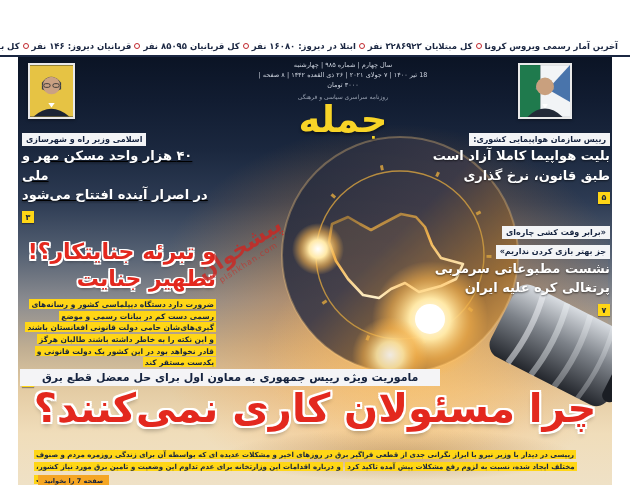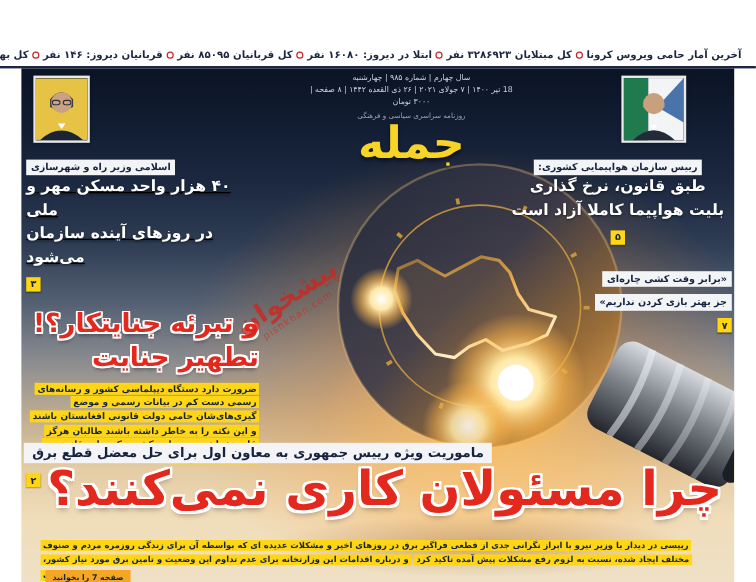--- a/index.html
+++ b/index.html
@@ -34,59 +34,59 @@
     padding:1px 4px; line-height:1.4; }
   .headline { color:#ffffff; font-size:13px; font-weight:bold; line-height:1.5;
     text-shadow:0 1px 2px rgba(0,0,0,0.55); }
   .pagebadge { display:inline-flex; width:12px; height:12px; background:#ffd616; color:#15233f;
     font-size:8px; font-weight:bold; align-items:center; justify-content:center; box-shadow:0 1px 1px rgba(0,0,0,.35); }
   .photo { border:2px solid #e9e9e9; box-shadow:0 1px 3px rgba(0,0,0,.4); }
 
   
   .rcol { position:absolute; top:6px; right:2px; width:190px; direction:rtl; text-align:right; }
   .rphoto { position:absolute; top:0; right:38px; width:54px; height:56px; }
-  .rcol .story1 { margin-top:64px;text-align:center; }
+  .rcol .story1 { margin-top:64px; }
   .rcol .story2 { margin-top:16px; }
   .rcol .pagebadge { margin-top:5px; }
 
   
   .lcol { position:absolute; top:6px; left:4px; width:194px; direction:rtl; text-align:left; }
   .lphoto { position:absolute; top:0; left:6px; width:47px; height:56px; }
   .lcol .story1 { margin-top:64px;text-decoration:underline; }
   .lcol .story2 { margin-top:14px; }
   .lcol .pagebadge { margin-top:5px; }
   .red-head { text-align:right; color:#e3281e; font-size:22px; font-weight:bold; line-height:1.25; margin-top:4px;
     text-shadow:-1.5px -1.5px 0 #fff,1.5px -1.5px 0 #fff,-1.5px 1.5px 0 #fff,1.5px 1.5px 0 #fff,-1.5px 0 0 #fff,1.5px 0 0 #fff,0 -1.5px 0 #fff,0 1.5px 0 #fff,0 3px 3px rgba(0,0,0,.3); }
   .lead-hl { margin-top:6px; font-size:7.5px; font-weight:bold; color:#15233f; line-height:1.55; text-align:right; }
   .hl-yellow { background:#ffd616; padding:0.5px 2px; box-decoration-break:clone; -webkit-box-decoration-break:clone; }
 
   
   .banner { position:absolute; top:309px; left:2px; direction:rtl; }
-  .banner span { display:inline-block; background:#f4f4f6; color:#15233f; font-size:11px; font-weight:bold; padding:2px 7px; }
-  .mainhead { position:absolute; left:10px; right:10px; top:328px; direction:rtl;
+  .banner span { display:inline-block; background:#f4f4f6; color:#15233f; font-size:11px; font-weight:bold; padding:2px 22px; }
+  .mainhead { position:absolute; left:10px; right:10px; top:328px; text-align:center; direction:rtl;
     color:#e3281e; font-size:40px; font-weight:bold; line-height:1.15;
     text-shadow:-2px -2px 0 #fff,2px -2px 0 #fff,-2px 2px 0 #fff,2px 2px 0 #fff,-2px 0 0 #fff,2px 0 0 #fff,0 -2px 0 #fff,0 2px 0 #fff,0 4px 4px rgba(0,0,0,.25); }
   .mainlead { position:absolute; left:16px; right:16px; top:391px; direction:rtl; text-align:left;
     font-size:7px; font-weight:bold; color:#15233f; line-height:1.8; }
   .readbadge { position:absolute; left:20px; top:418px; background:#f5a623; color:#15233f;
     font-size:6.5px; font-weight:bold; padding:1.5px 6px; }
 
   
   .watermark { position:absolute; left:176px; top:178px; transform:rotate(-33deg); direction:rtl;
     text-align:center; color:rgba(206,38,32,0.8); pointer-events:none; }
   .wm-title { font-size:22px; font-weight:bold; letter-spacing:1px; }
   .wm-sub { font-size:8px; color:rgba(206,38,32,0.6); letter-spacing:1px; direction:ltr; }
 </style>
 </head>
 <body>
 
 <div class="screen">
 
   <div class="statsbar">
-    <span>آخرین آمار حامی ویروس کرونا</span>
+    <span>آخرین آمار رسمی ویروس کرونا</span>
     <span class="stat-sep"></span>
     <span>کل مبتلایان ۳۲۸۶۹۲۳ نفر</span>
     <span class="stat-sep"></span>
     <span>ابتلا در دیروز: ۱۶۰۸۰ نفر</span>
     <span class="stat-sep"></span>
     <span>کل قربانیان ۸۵۰۹۵ نفر</span>
     <span class="stat-sep"></span>
     <span>قربانیان دیروز: ۱۴۶ نفر</span>
     <span class="stat-sep"></span>
     <span>کل بهبود یافتگان: ۲۹۵۳۵۸۶</span>
@@ -169,49 +169,53 @@
         <rect x="22" width="32" height="56" fill="#f2f4f6"></rect>
         <path d="M 54,0 L 30,26 L 54,40 Z" fill="#2b5d9e" opacity="0.85"></path>
         <path d="M 18,20 q 9,-12 18,0 l 1,6 q -10,6 -20,0 Z" fill="#8f9298"></path>
         <circle cx="27" cy="23" r="9.5" fill="#c9a07e"></circle>
         <path d="M 8,56 q 19,-18 38,0 Z" fill="#232a38"></path>
         <path d="M 24,42 l 3,5 3,-5 Z" fill="#ffffff"></path>
       </svg>
       <div class="story1">
         <span class="kicker">رییس سازمان هواپیمایی کشوری:</span>
         <div class="headline">
+          <div>بلیت هواپیما کاملا آزاد است</div>
           <div>طبق قانون، نرخ گذاری</div>
-          <div>بلیت هواپیما کاملا آزاد است</div>
         </div>
         <span class="pagebadge">۵</span>
       </div>
       <div class="story2">
         <div>
           <span class="kicker">«برابر وقت کشی چاره‌ای</span><br>
           <span class="kicker">جز بهتر بازی کردن نداریم»</span>
+        </div>
+        <div class="headline">
+          <div>نشست مطبوعاتی سرمربی</div>
+          <div>پرتغالی کره علیه ایران</div>
         </div>
         <span class="pagebadge">۷</span>
       </div>
     </div>
 
     <div class="lcol">
       <svg class="photo lphoto" viewBox="0 0 47 56">
         <rect width="47" height="56" fill="#e6c344"></rect>
         <path d="M 13,19 q 10,-13 21,0 l 0,7 q -11,6 -21,0 Z" fill="#3c3f46"></path>
         <circle cx="23.5" cy="22" r="9.5" fill="#caa183"></circle>
         <rect x="15" y="20" width="7" height="4" rx="2" fill="none" stroke="#333" stroke-width="1"></rect>
         <rect x="25" y="20" width="7" height="4" rx="2" fill="none" stroke="#333" stroke-width="1"></rect>
         <path d="M 4,56 q 19,-17 39,0 Z" fill="#1c2434"></path>
         <path d="M 20,41 l 3.5,5 3.5,-5 Z" fill="#ffffff"></path>
       </svg>
       <div class="story1">
         <span class="kicker">اسلامی وزیر راه و شهرسازی</span>
         <div class="headline">
           <div>۴۰ هزار واحد مسکن مهر و ملی</div>
-          <div>در روزهای آینده سازمان می‌شود</div>
+          <div>در اصرار آینده افتتاح می‌شود</div>
         </div>
         <span class="pagebadge">۳</span>
       </div>
       <div class="story2">
         <div class="red-head">
           <div>و تبرئه جنایتکار؟!</div>
           <div>تطهیر جنایت</div>
         </div>
         <p class="lead-hl"><span class="hl-yellow">ضرورت دارد دستگاه دیپلماسی کشور و رسانه‌های رسمی دست کم در بیانات رسمی و موضع گیری‌های‌شان حامی دولت قانونی افغانستان باشند و این نکته را به خاطر داشته باشند طالبان هرگز قادر نخواهد بود در این کشور یک دولت قانونی و یکدست مستقر کند</span></p>
         <span class="pagebadge">۲</span>

